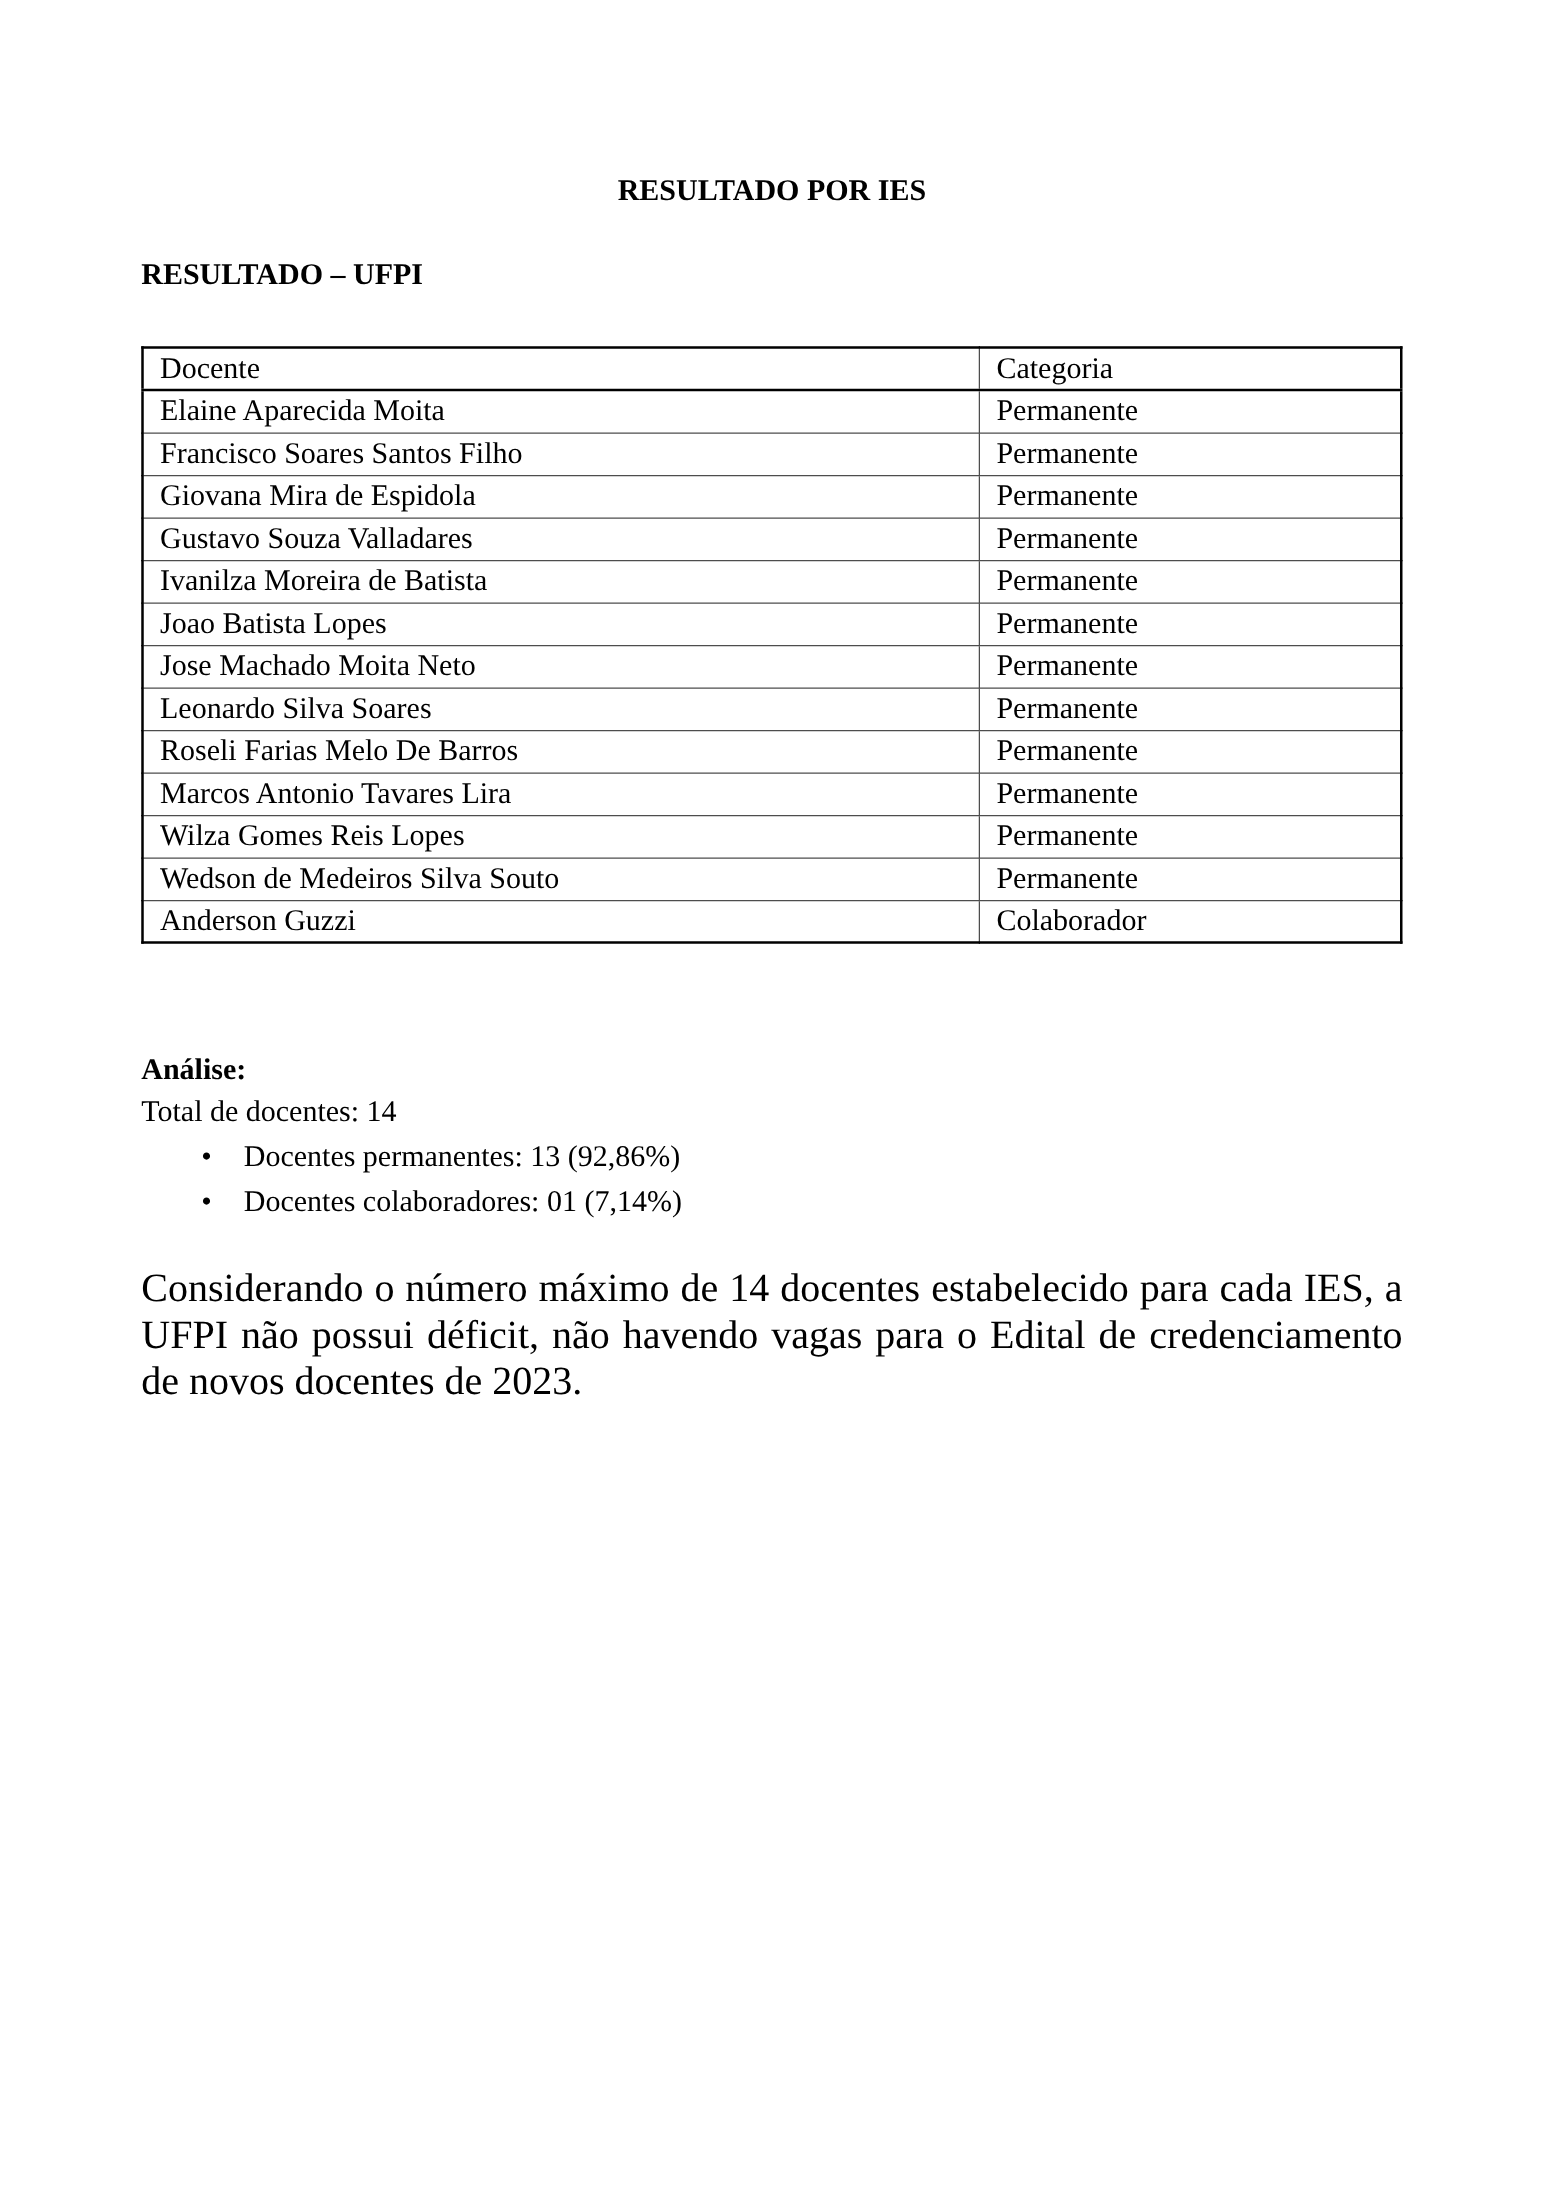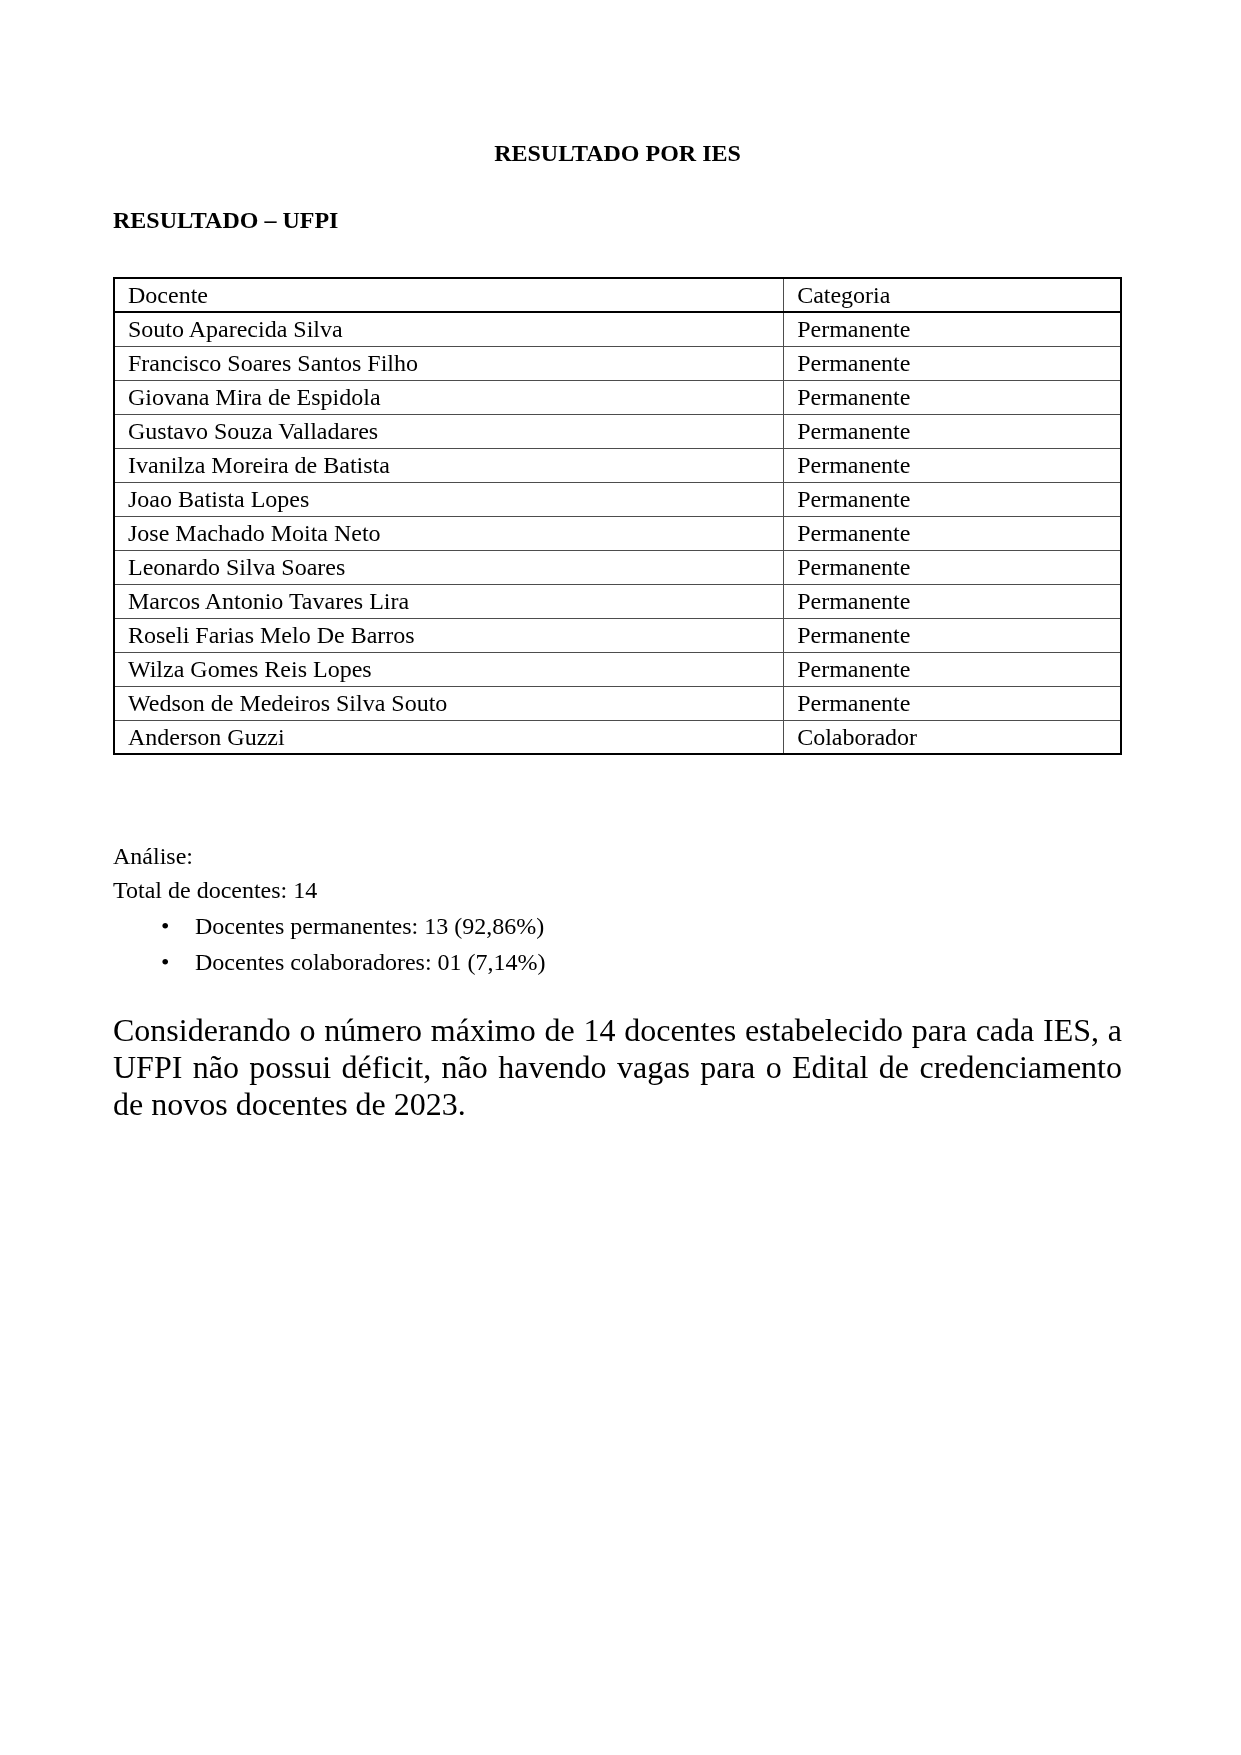--- a/index.html
+++ b/index.html
@@ -47,21 +47,21 @@
     vertical-align: middle;
     overflow: hidden;
     white-space: nowrap;
   }
   table.docentes th {
     font-weight: normal;
     border-bottom: 2px solid #000000;
   }
   .analysis-heading {
     margin-top: 84px;
-    font-weight: normal;
+    font-weight: bold;
     font-size: 24px;
     line-height: 34px;
   }
   .analysis-total {
     font-size: 24px;
     line-height: 34px;
   }
   ul.analysis-bullets {
     list-style: none;
     margin-top: 2px;
@@ -103,21 +103,21 @@
       <col class="c-categoria">
     </colgroup>
     <thead>
       <tr>
         <th>Docente</th>
         <th>Categoria</th>
       </tr>
     </thead>
     <tbody id="docentes-tbody">
         <tr>
-          <td>Souto Aparecida Silva</td>
+          <td>Elaine Aparecida Moita</td>
           <td>Permanente</td>
         </tr>
         <tr>
           <td>Francisco Soares Santos Filho</td>
           <td>Permanente</td>
         </tr>
         <tr>
           <td>Giovana Mira de Espidola</td>
           <td>Permanente</td>
         </tr>
@@ -135,25 +135,25 @@
         </tr>
         <tr>
           <td>Jose Machado Moita Neto</td>
           <td>Permanente</td>
         </tr>
         <tr>
           <td>Leonardo Silva Soares</td>
           <td>Permanente</td>
         </tr>
         <tr>
-          <td>Marcos Antonio Tavares Lira</td>
+          <td>Roseli Farias Melo De Barros</td>
           <td>Permanente</td>
         </tr>
         <tr>
-          <td>Roseli Farias Melo De Barros</td>
+          <td>Marcos Antonio Tavares Lira</td>
           <td>Permanente</td>
         </tr>
         <tr>
           <td>Wilza Gomes Reis Lopes</td>
           <td>Permanente</td>
         </tr>
         <tr>
           <td>Wedson de Medeiros Silva Souto</td>
           <td>Permanente</td>
         </tr>

